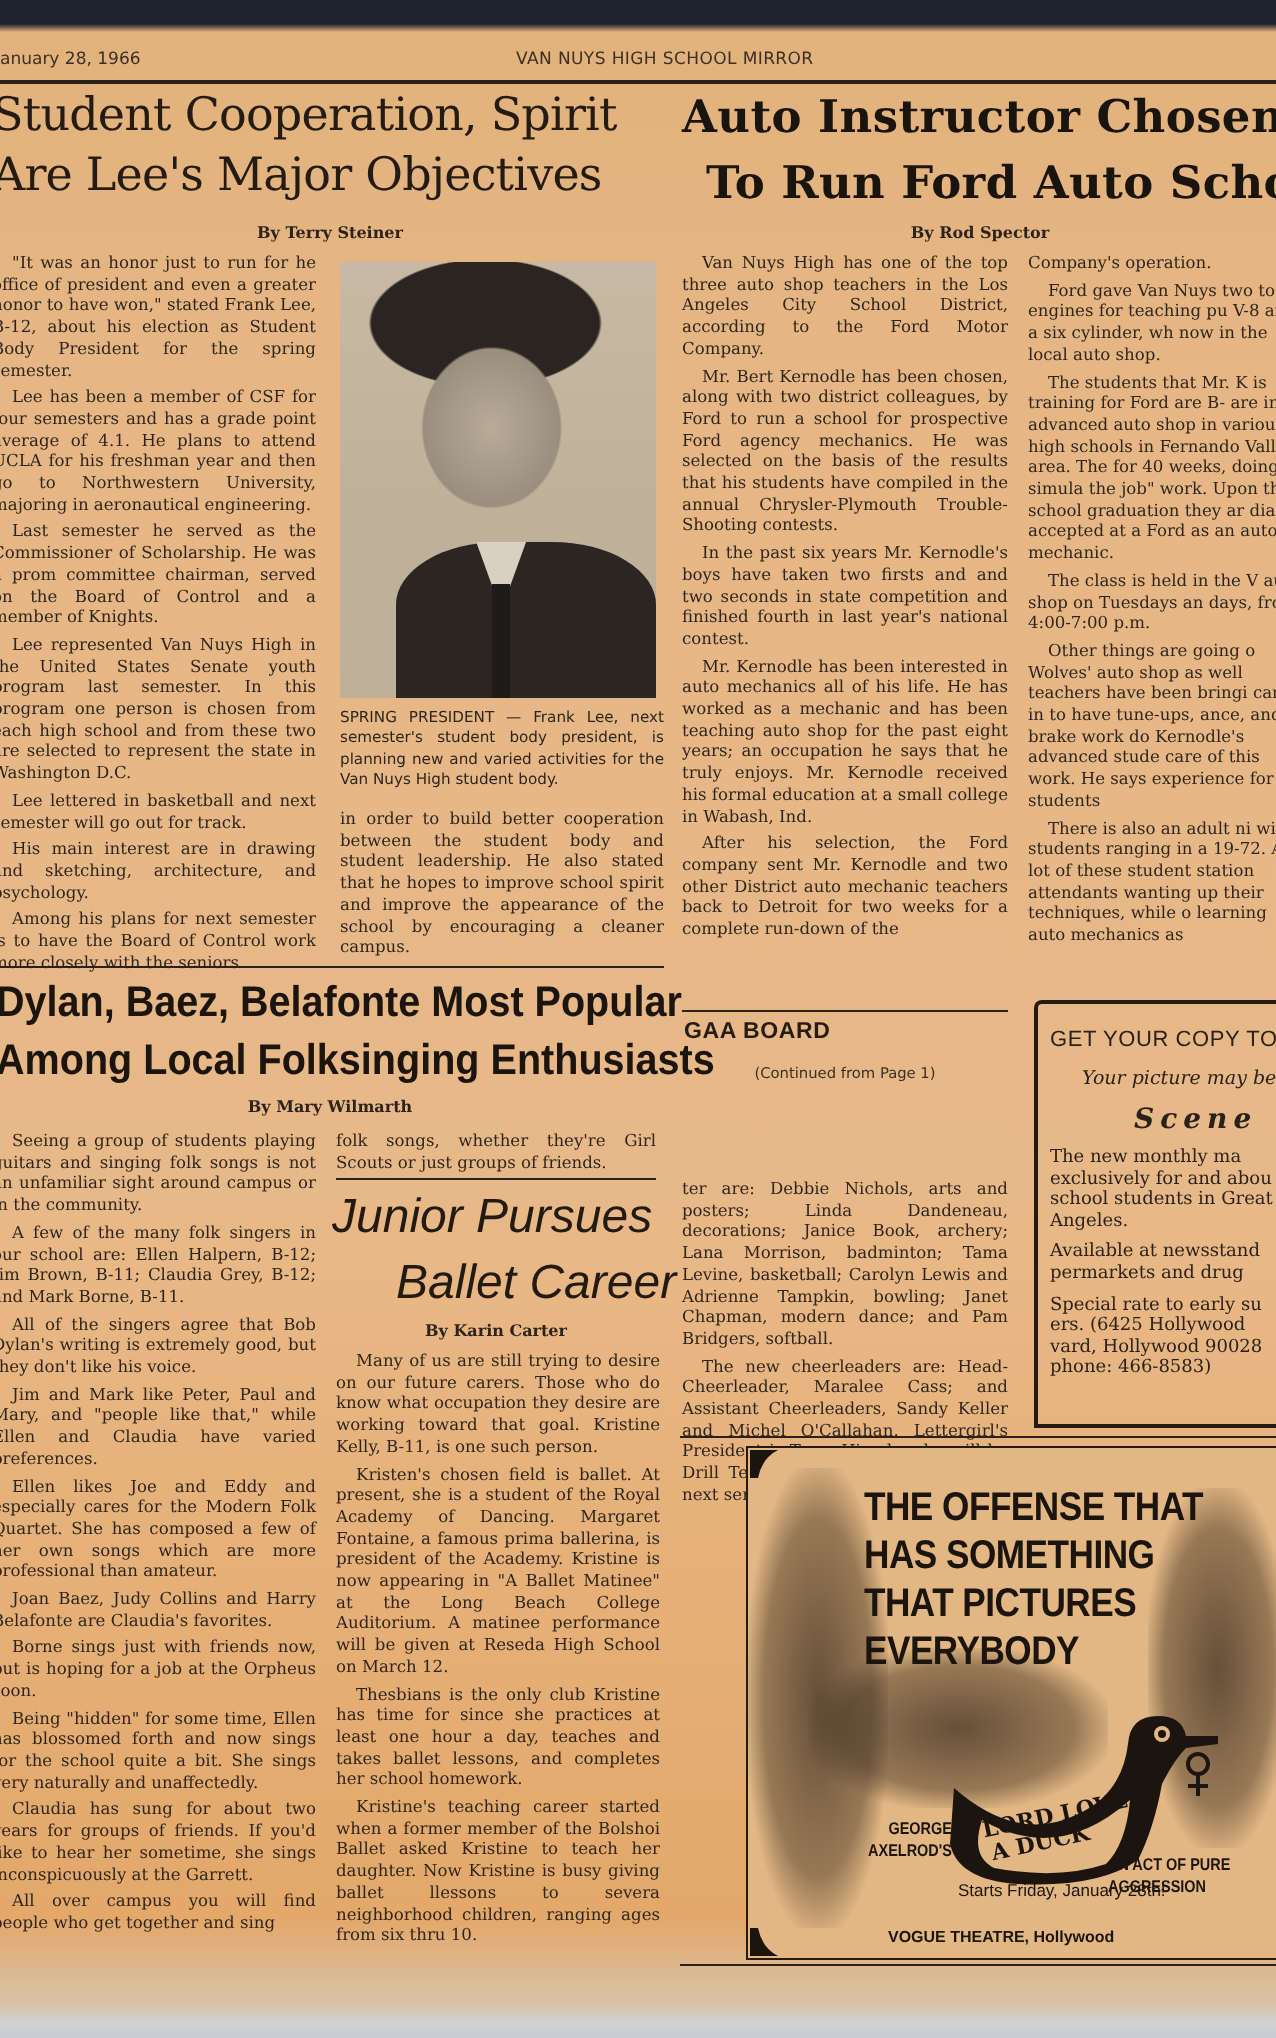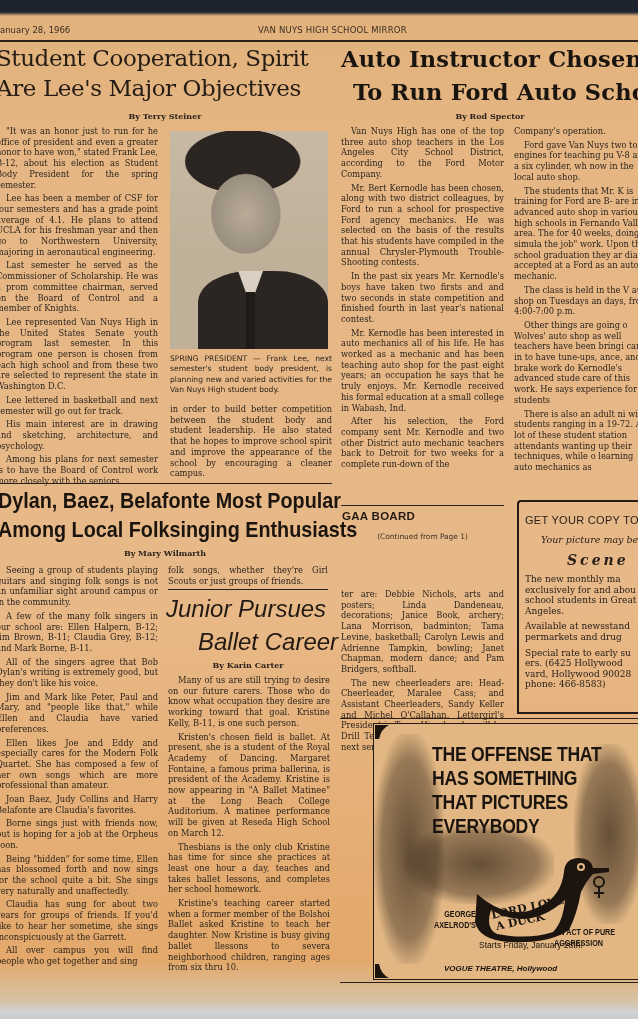--- a/index.html
+++ b/index.html
@@ -42,21 +42,21 @@
   .scene-box .get { font-family:"Liberation Sans",sans-serif; font-size:11px; letter-spacing:.3px; color:#2a211a; }
   .scene-box .it { font-style:italic; font-size:9.5px; color:#2a211a; }
   .scene-box .logo { font-family:"DejaVu Serif",serif; font-style:italic; font-weight:bold; font-size:14px; letter-spacing:3px; color:#2a211a; }
   .scene-box .t { font-size:9px; line-height:10.6px; color:#2a211a; }
 
   .movie { border:1.5px solid #231b14; background:#e2b784; overflow:hidden; }
   .movie .smudge { position:absolute; background:radial-gradient(ellipse at center, rgba(60,45,30,.75) 0%, rgba(60,45,30,.45) 55%, rgba(60,45,30,0) 75%); }
   .movie .head { font-family:"Liberation Sans",sans-serif; font-weight:bold; font-size:20px; line-height:24px; color:#1c150f; text-align:left; letter-spacing:-.3px; transform:scaleX(.88); transform-origin:left; white-space:nowrap; }
   .movie .small { font-family:"Liberation Sans",sans-serif; font-weight:bold; font-size:8.5px; line-height:11px; color:#1c150f; transform:scaleX(.85); transform-origin:left; white-space:nowrap; }
   .movie .starts { font-family:"Liberation Sans",sans-serif; font-size:8.5px; color:#1c150f; white-space:nowrap; }
-  .movie .venue { font-family:"Liberation Sans",sans-serif; font-style:italic; font-weight:bold; font-size:8px; color:#1c150f; white-space:nowrap; }
+  .movie .venue { font-family:"Liberation Sans",sans-serif; font-weight:bold; font-size:8px; color:#1c150f; white-space:nowrap; }
   .corner { position:absolute; width:14px; height:14px; }
 </style>
 </head>
 <body>
 
 <div class="abs masthead">
   <span class="date">anuary 28, 1966</span>
   <span class="paper">VAN NUYS HIGH SCHOOL MIRROR</span>
 </div>
 <div class="abs rule" style="top:40px;left:0;width:638px;"></div>
@@ -75,21 +75,21 @@
   <p>Among his plans for next semester is to have the Board of Control work more closely with the seniors</p>
 </div>
 
 <div class="abs photo" style="top:131px;left:170px;width:158px;height:218px;">
   <div class="suit"></div>
   <div class="collar"></div>
   <div class="tie"></div>
 </div>
 <div class="abs caption" style="top:354px;left:170px;width:162px;">SPRING PRESIDENT — Frank Lee, next semester's student body president, is planning new and varied activities for the Van Nuys High student body.</div>
 <div class="abs col" style="top:404px;left:170px;width:162px;">
-  <p class="noindent">in order to build better competition between the student body and student leadership. He also stated that he hopes to improve school spirit and improve the appearance of the school by encouraging a cleaner campus.</p>
+  <p class="noindent">in order to build better cooperation between the student body and student leadership. He also stated that he hopes to improve school spirit and improve the appearance of the school by encouraging a cleaner campus.</p>
 </div>
 <div class="abs rule thin" style="top:483px;left:0;width:332px;"></div>
 
 <div class="abs h-cond" style="top:487px;left:-2px;">Dylan, Baez, Belafonte Most Popular</div>
 <div class="abs h-cond" style="top:516px;left:-2px;">Among Local Folksinging Enthusiasts</div>
 <div class="abs byline" style="top:548px;left:0;width:330px;">By Mary Wilmarth</div>
 
 <div class="abs col" style="top:565px;left:-4px;width:162px;">
   <p>Seeing a group of students playing guitars and singing folk songs is not an unfamiliar sight around campus or in the community.</p>
   <p>A few of the many folk singers in our school are: Ellen Halpern, B-12; Jim Brown, B-11; Claudia Grey, B-12; and Mark Borne, B-11.</p>

